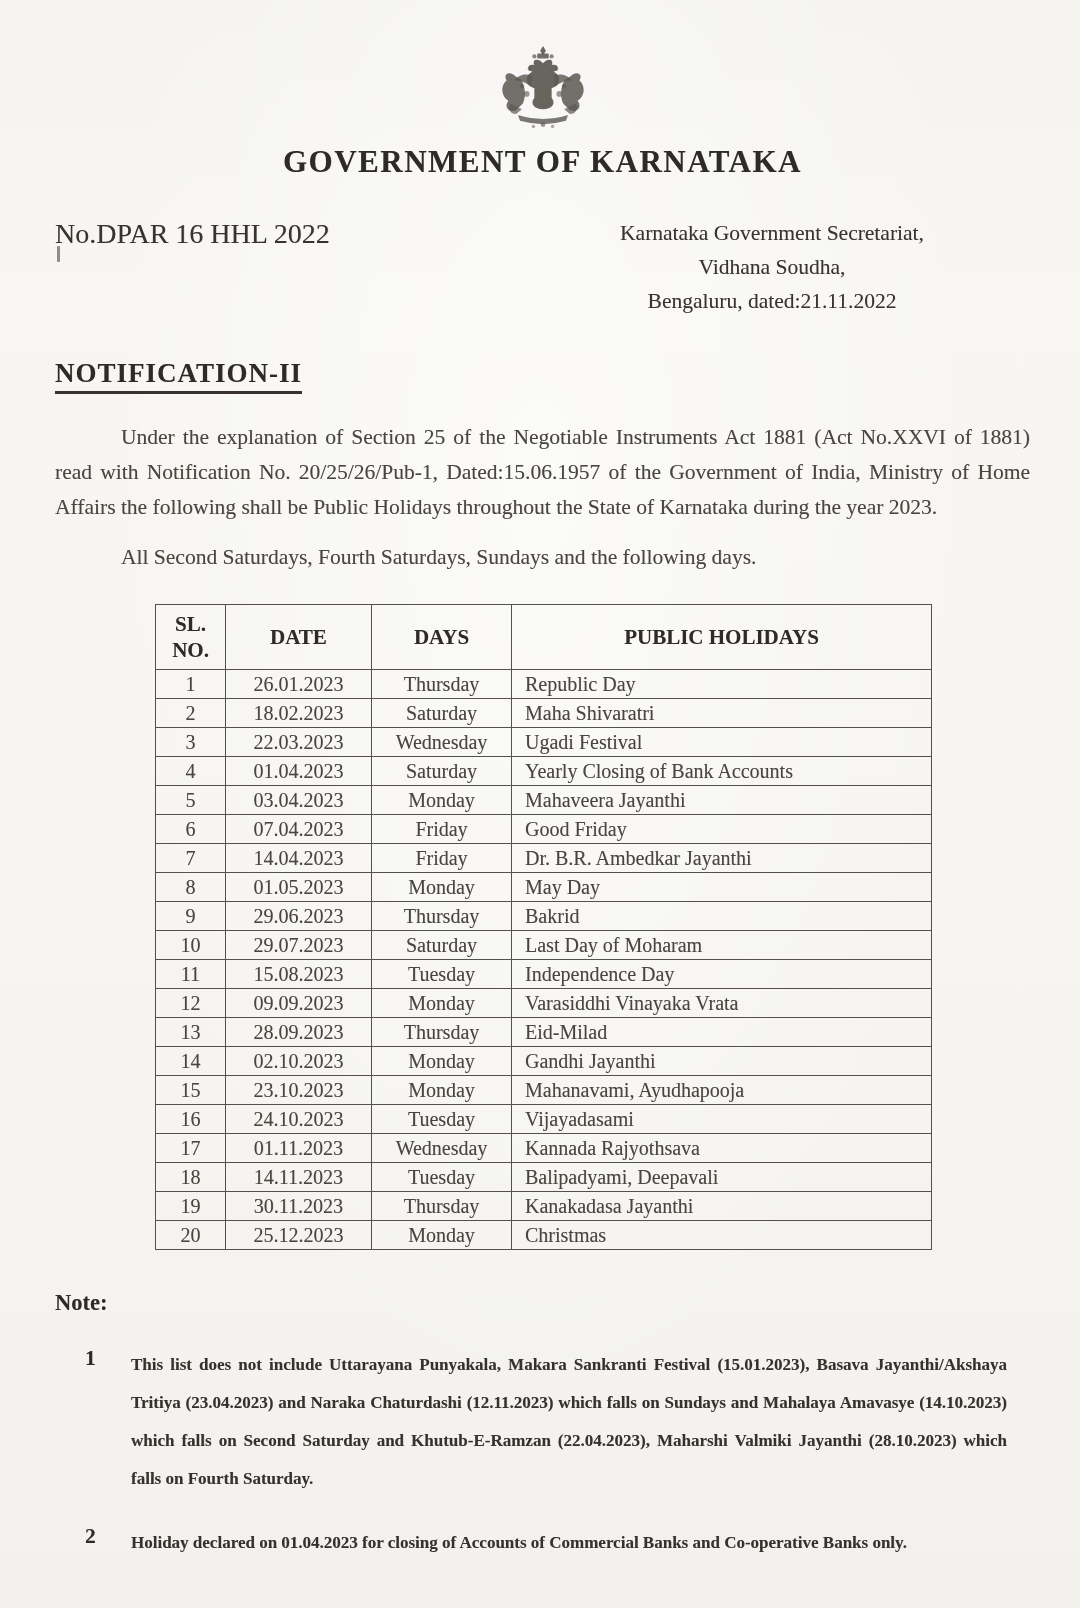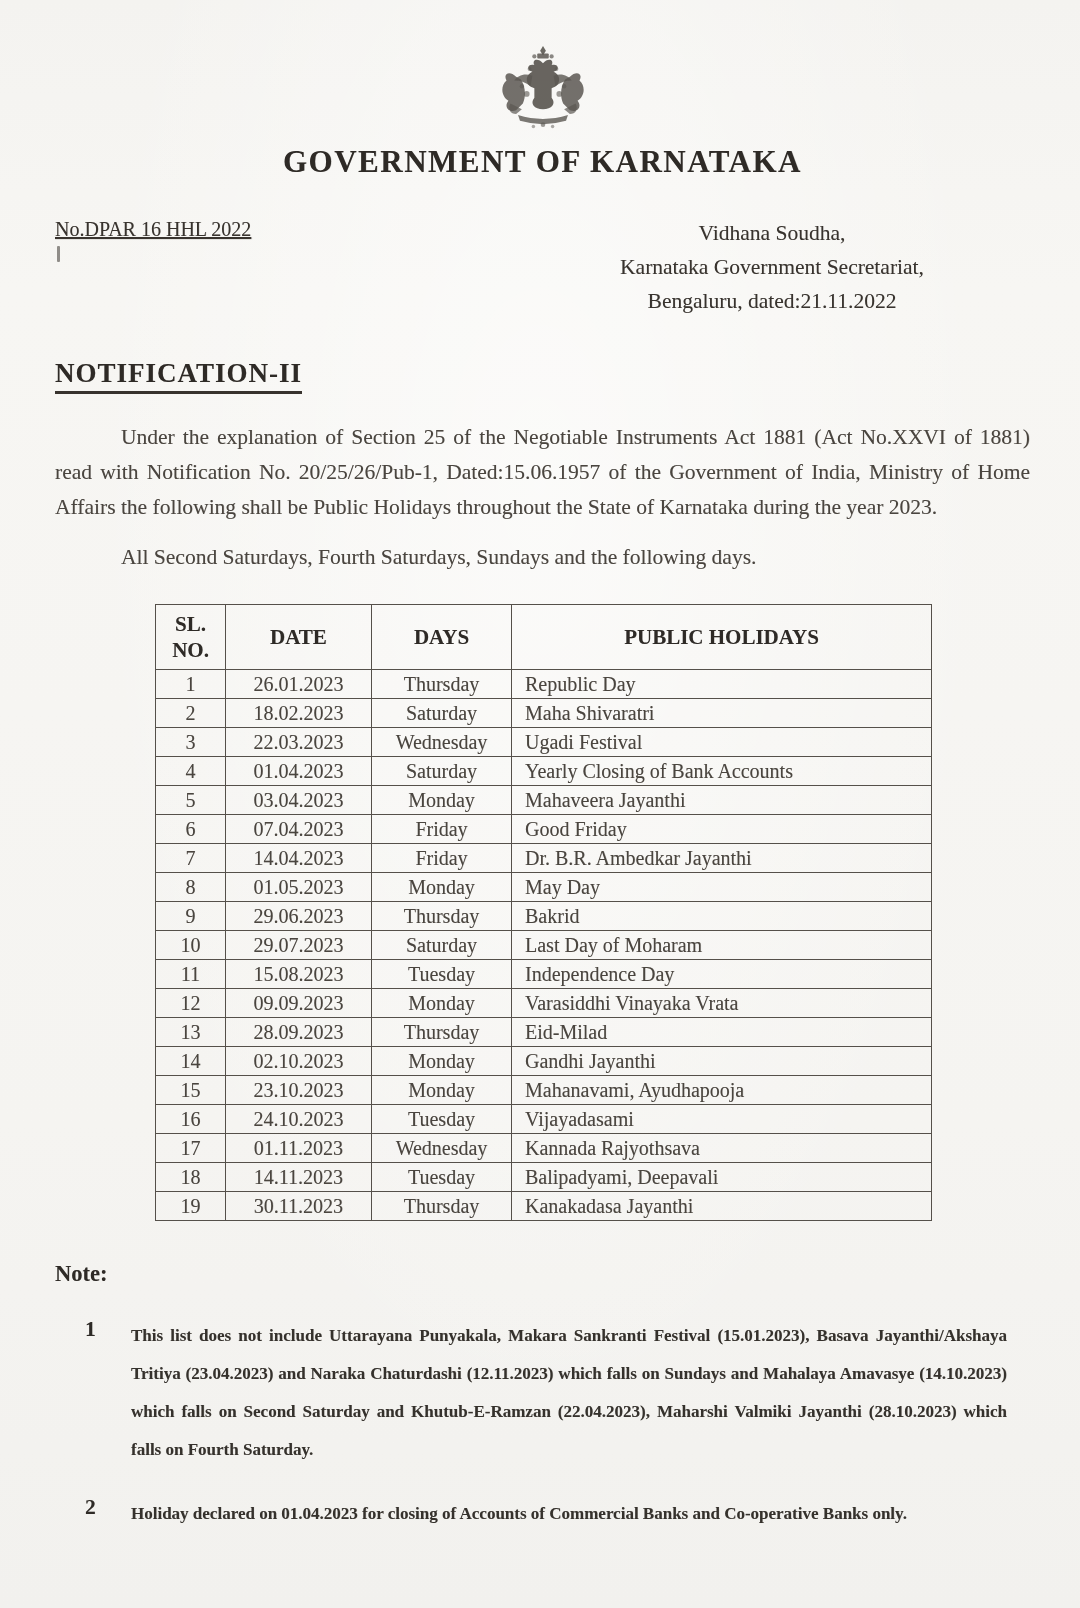--- a/index.html
+++ b/index.html
@@ -37,21 +37,21 @@
   .org-name{
     font-size:31px;font-weight:bold;letter-spacing:1.5px;
     color:#2e2a26;
   }
 
   
   .ref-row{
     display:flex;justify-content:space-between;align-items:flex-start;
     margin-top:36px;
   }
-  .ref-no{font-size:20px;padding-top:2px;text-decoration:underline;}
+  .ref-no{font-size:28px;padding-top:2px;}
   .address{
     width:340px;text-align:center;font-size:21.5px;line-height:34px;
     margin-right:88px;
   }
 
   
   .title-wrap{text-align:left;margin-top:40px;}
   .title{
     display:inline-block;font-size:27px;font-weight:bold;letter-spacing:1px;
     border-bottom:3px solid var(--ink);padding-bottom:2px;color:#2e2a26;
@@ -149,22 +149,22 @@
         <circle cx="40" cy="86" r="1.8" opacity=".5"></circle>
           <circle cx="60" cy="86" r="1.8" opacity=".5"></circle>
       </g>
     </svg>
     <div class="org-name">GOVERNMENT OF KARNATAKA</div>
   </div>
 
   <div class="ref-row">
     <div class="ref-no">No.DPAR 16 HHL 2022</div>
     <div class="address">
+      <div>Karnataka Government Secretariat,</div>
       <div>Vidhana Soudha,</div>
-      <div>Karnataka Government Secretariat,</div>
       <div>Bengaluru, dated:21.11.2022</div>
     </div>
   </div>
 
   <div class="title-wrap">
     <span class="title">NOTIFICATION-II</span>
   </div>
 
   <p class="intro">Under the explanation of Section 25 of the Negotiable Instruments Act 1881 (Act No.XXVI of 1881) read with Notification No. 20/25/26/Pub-1, Dated:15.06.1957 of the Government of India, Ministry of Home Affairs the following shall be Public Holidays throughout the State of Karnataka during the year 2023.</p>
   <p class="following">All Second Saturdays, Fourth Saturdays, Sundays and the following days.</p>
@@ -292,20 +292,26 @@
           <td>14.11.2023</td>
           <td>Tuesday</td>
           <td class="hol">Balipadyami, Deepavali</td>
         </tr>
         <tr>
           <td>19</td>
           <td>30.11.2023</td>
           <td>Thursday</td>
           <td class="hol">Kanakadasa Jayanthi</td>
         </tr>
+        <tr>
+          <td>20</td>
+          <td>25.12.2023</td>
+          <td>Monday</td>
+          <td class="hol">Christmas</td>
+        </tr>
       </tbody>
   </table>
 
   <div class="note-heading">Note:</div>
   <div class="notes">
       <div class="note-item">
         <div class="note-num">1</div>
         <div class="note-text">This list does not include Uttarayana Punyakala, Makara Sankranti Festival (15.01.2023), Basava Jayanthi/Akshaya Tritiya (23.04.2023) and Naraka Chaturdashi (12.11.2023) which falls on Sundays and Mahalaya Amavasye (14.10.2023) which falls on Second Saturday and Khutub-E-Ramzan (22.04.2023), Maharshi Valmiki Jayanthi (28.10.2023) which falls on Fourth Saturday.</div>
       </div>
       <div class="note-item">

